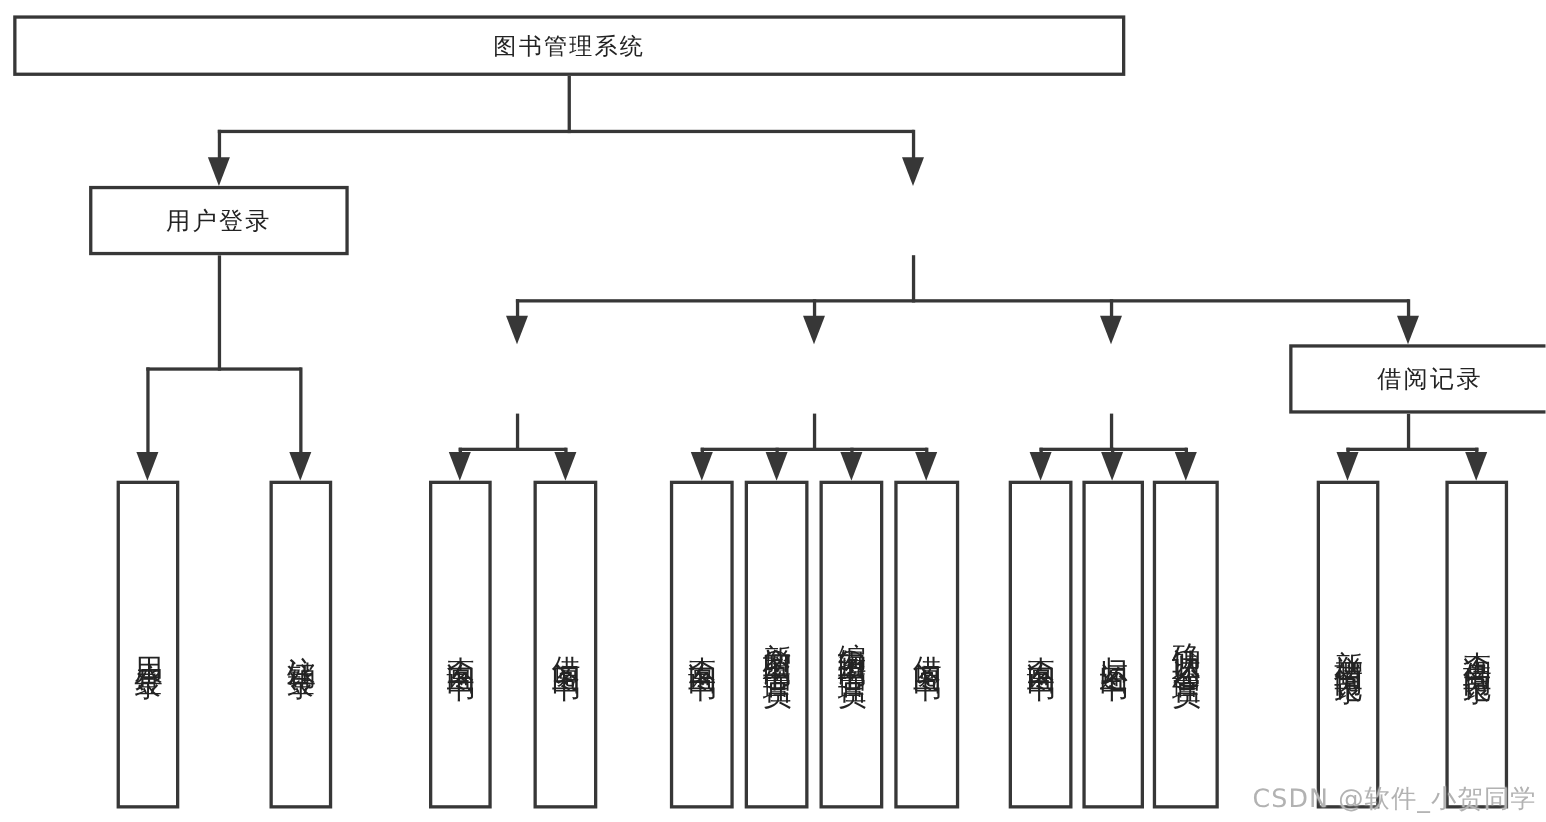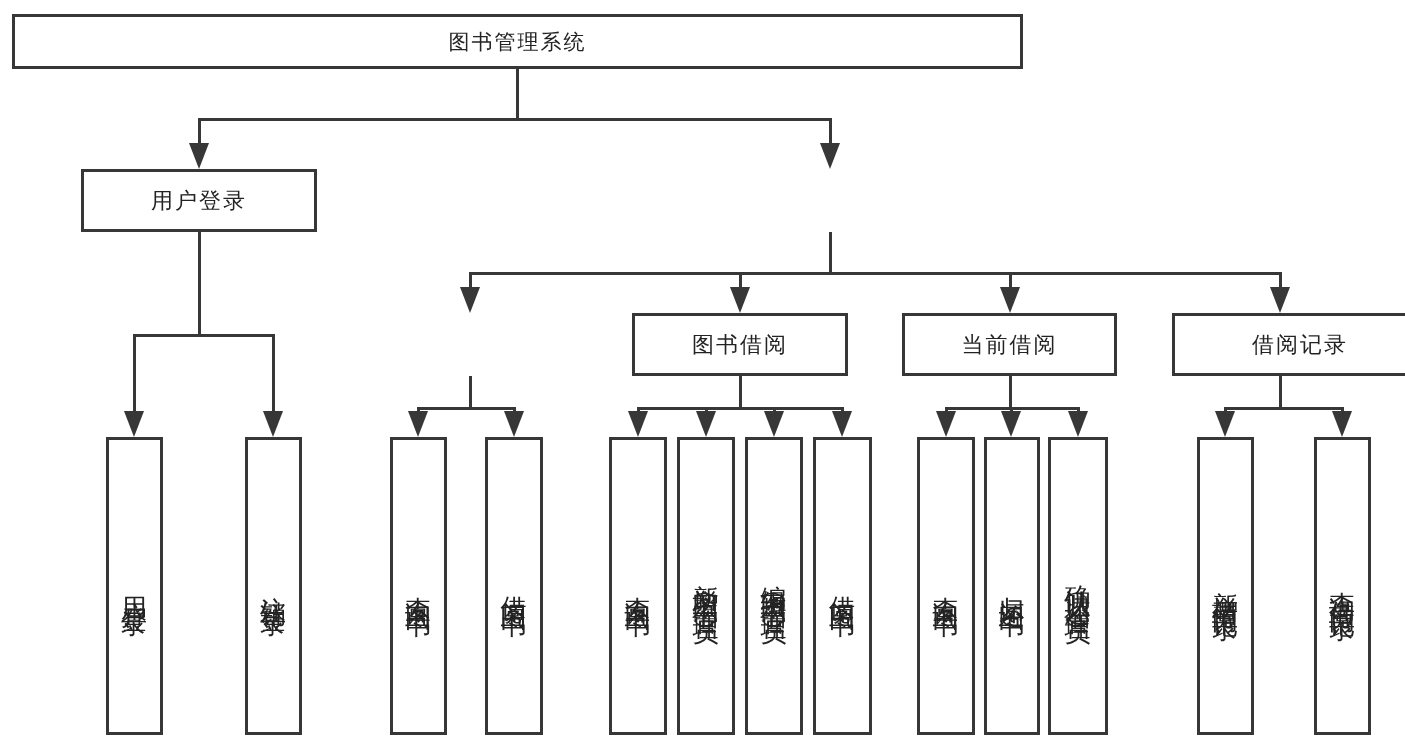--- a/index.html
+++ b/index.html
@@ -95,26 +95,20 @@
   <div class="arrow" style="left:1332px;top:411px"></div>
 
   <div class="box root" style="left:12px;top:14px;width:1011px;height:55px">
     <span class="hlabel">图书管理系统</span>
   </div>
 
   <div class="box" style="left:81px;top:169px;width:236px;height:63px">
     <span class="hlabel">用户登录</span>
   </div>
 
-  <div class="box" style="left:632px;top:313px;width:216px;height:63px">
-    <span class="hlabel">图书借阅</span>
-  </div>
-  <div class="box" style="left:902px;top:313px;width:215px;height:63px">
-    <span class="hlabel">当前借阅</span>
-  </div>
   <div class="box" style="left:1172px;top:313px;width:256px;height:63px">
     <span class="hlabel">借阅记录</span>
   </div>
 
   <div class="box" style="left:106px;top:437px;width:57px;height:298px">
     <span class="vlabel">用户登录</span>
   </div>
   <div class="box" style="left:245px;top:437px;width:57px;height:298px">
     <span class="vlabel">注销登录</span>
   </div>
@@ -149,13 +143,14 @@
     <span class="vlabel">确认归还（管理员）</span>
   </div>
 
   <div class="box" style="left:1197px;top:437px;width:57px;height:298px">
     <span class="vlabel">新增借阅记录</span>
   </div>
   <div class="box" style="left:1314px;top:437px;width:57px;height:298px">
     <span class="vlabel">查询借阅记录</span>
   </div>
 
+  <div class="watermark">CSDN @软件_小贺同学</div>
 </div>
 
 </body></html>

